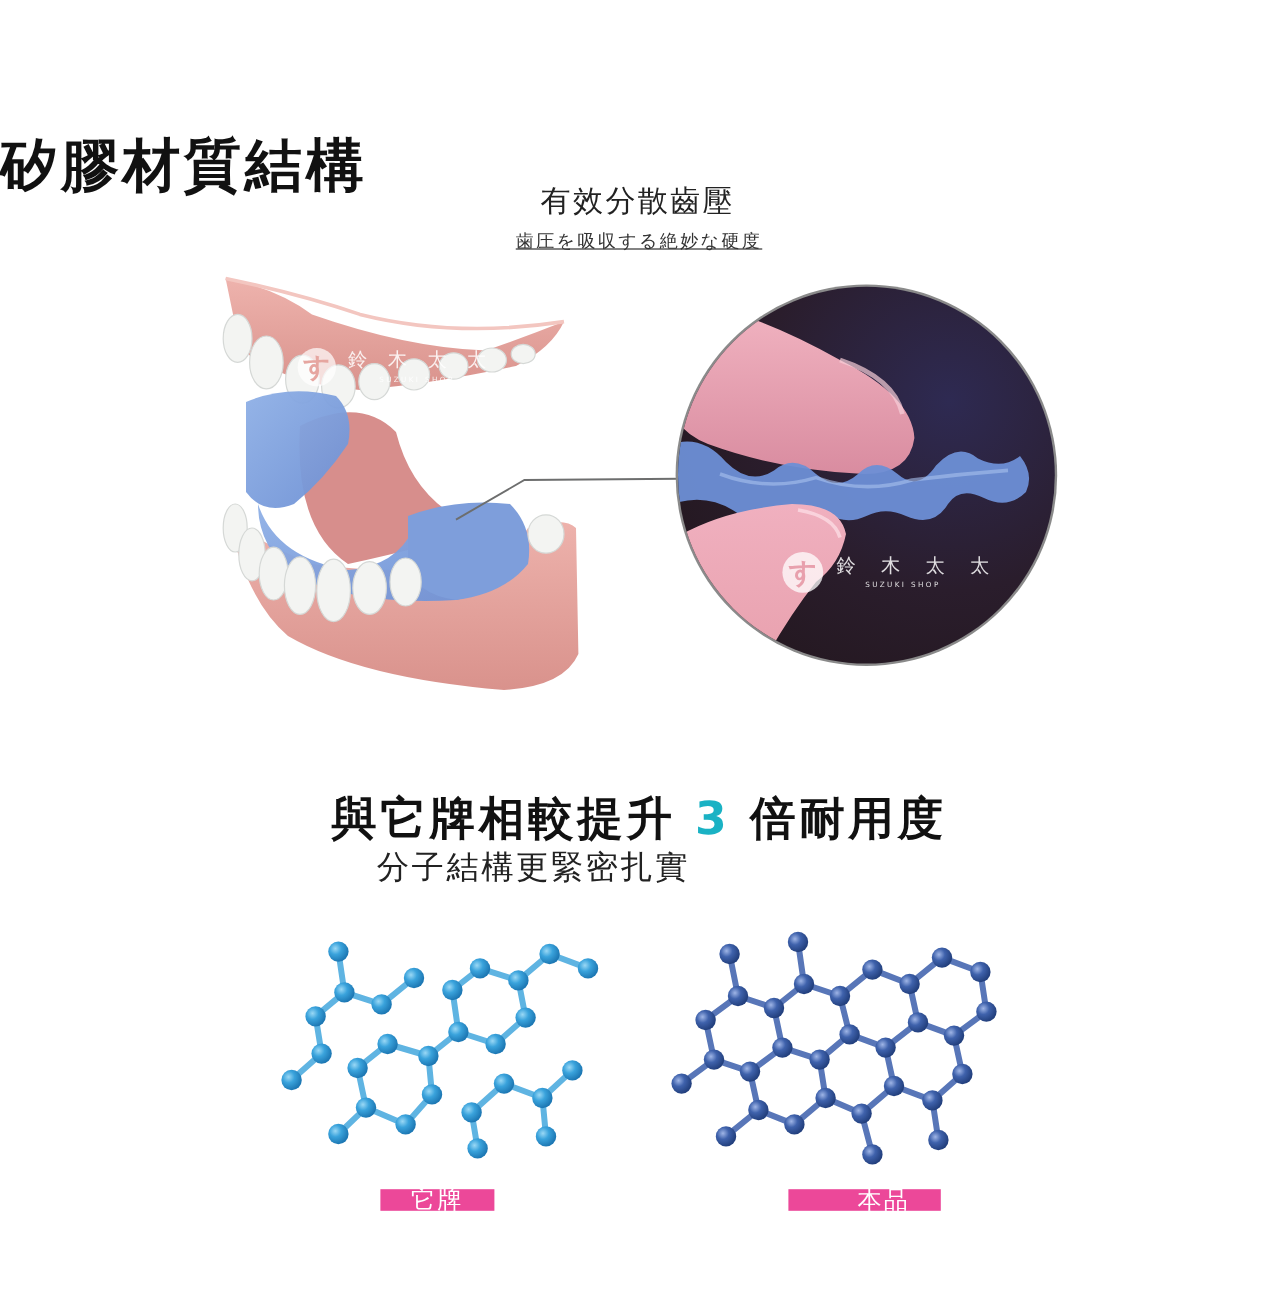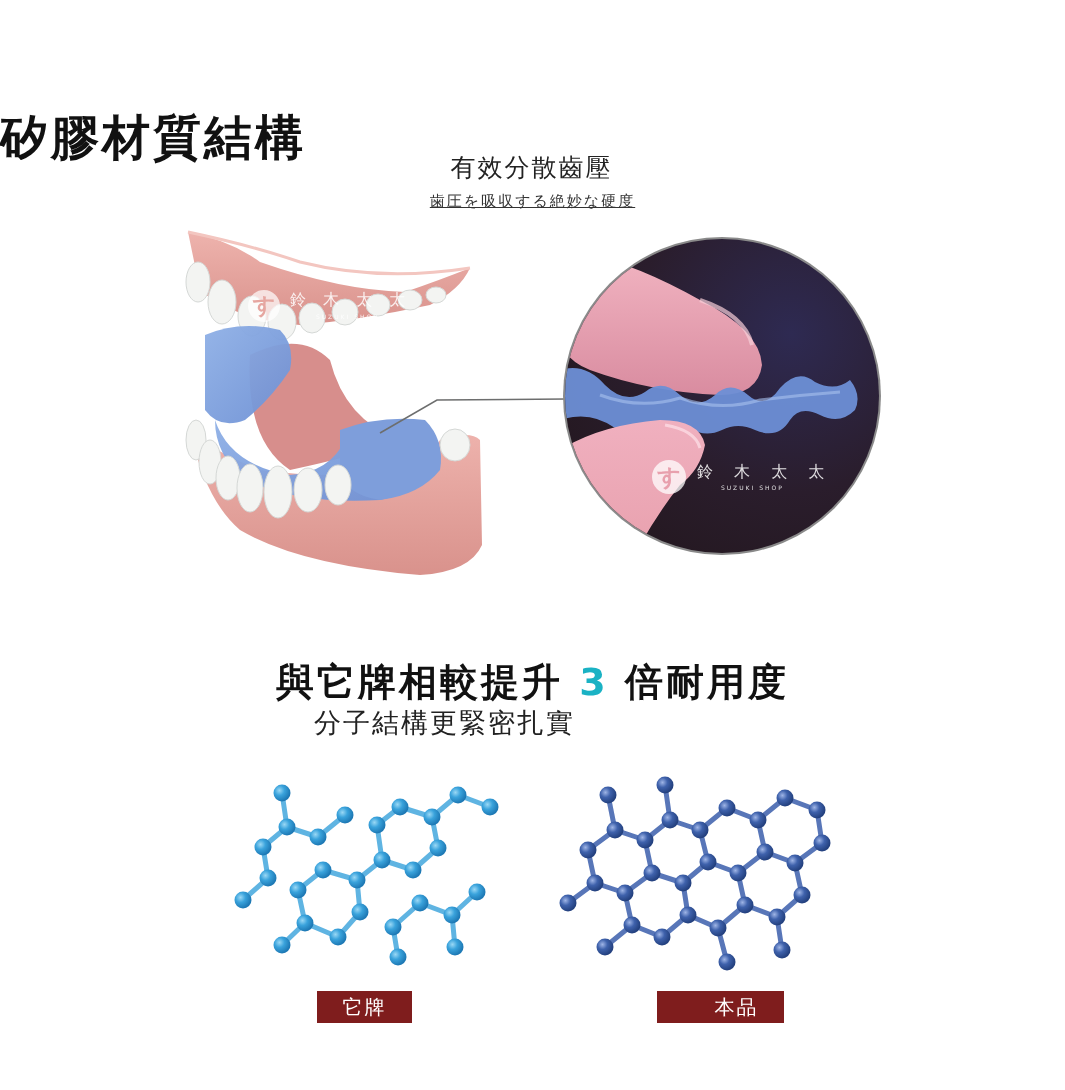--- a/index.html
+++ b/index.html
@@ -5,21 +5,21 @@
   html, body { margin: 0; padding: 0; background: #ffffff; }
   body { width: 1065px; height: 1090px; position: relative; overflow: hidden;
          font-family: "DejaVu Sans", "Liberation Sans", sans-serif; color: #111; }
   .abs { position: absolute; }
   .title1 { left: 0; width: 1065px; top: 106px; font-size: 48px; font-weight: bold; letter-spacing: 3px; color: #111; }
   .sub1 { left: 0; width: 1063px; top: 151px; text-align: center; font-size: 25px; letter-spacing: 2px; color: #222; }
   .sub1b { left: 0; width: 1065px; top: 192px; text-align: center; font-size: 15px; letter-spacing: 2px; color: #333; text-decoration: underline; }
   .title2 { left: 0; width: 1065px; top: 657px; text-align: center; font-size: 38px; font-weight: bold; letter-spacing: 3px; color: #111; }
   .title2 .hl { color: #1ab2c4; }
   .sub2 { left: 0; width: 889px; top: 705px; text-align: center; font-size: 27px; letter-spacing: 2px; color: #222; }
-  .badge { height: 32px; width: 95px; top: 991px; background: #7f1d1d; color: #fff; font-size: 20px;
+  .badge { height: 18px; width: 95px; top: 991px; background: #ec4899; color: #fff; font-size: 20px;
            display: flex; align-items: center; justify-content: center; letter-spacing: 2px; }
   svg { position: absolute; left: 0; top: 0; }
 </style>
 </head>
 <body>
 
 <div class="abs title1">矽膠材質結構</div>
 <div class="abs sub1">有效分散齒壓</div>
 <div class="abs sub1b">歯圧を吸収する絶妙な硬度</div>
 

